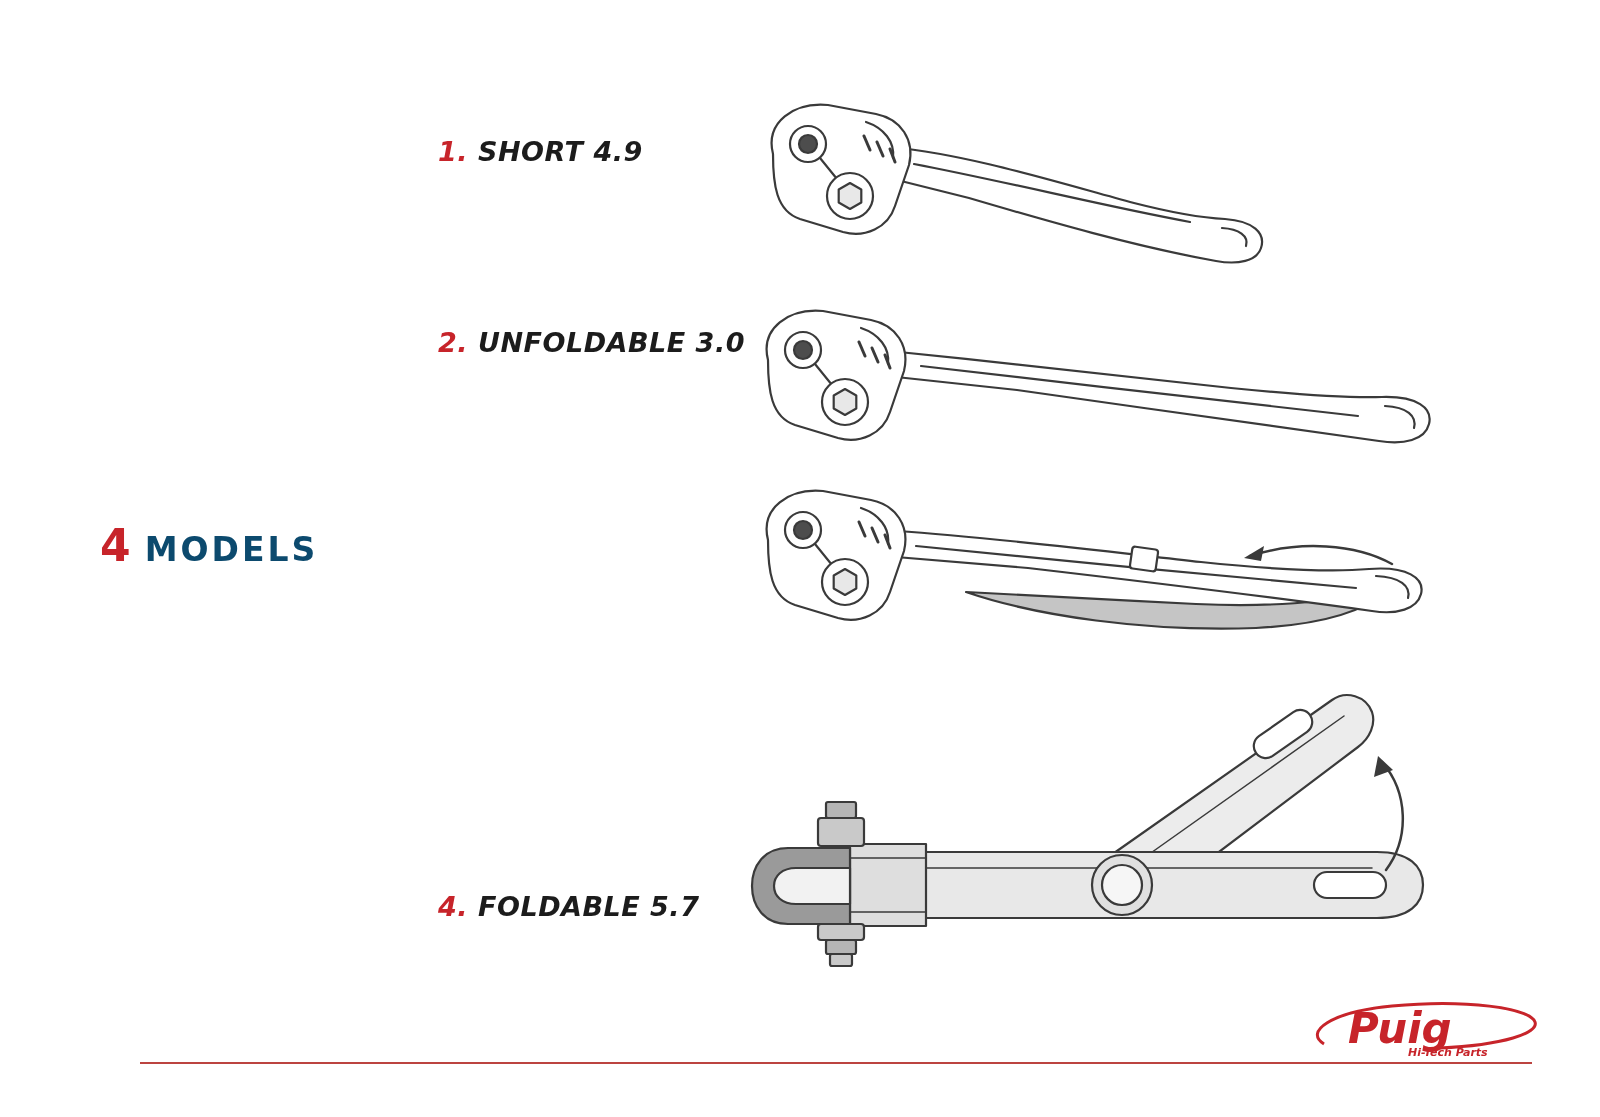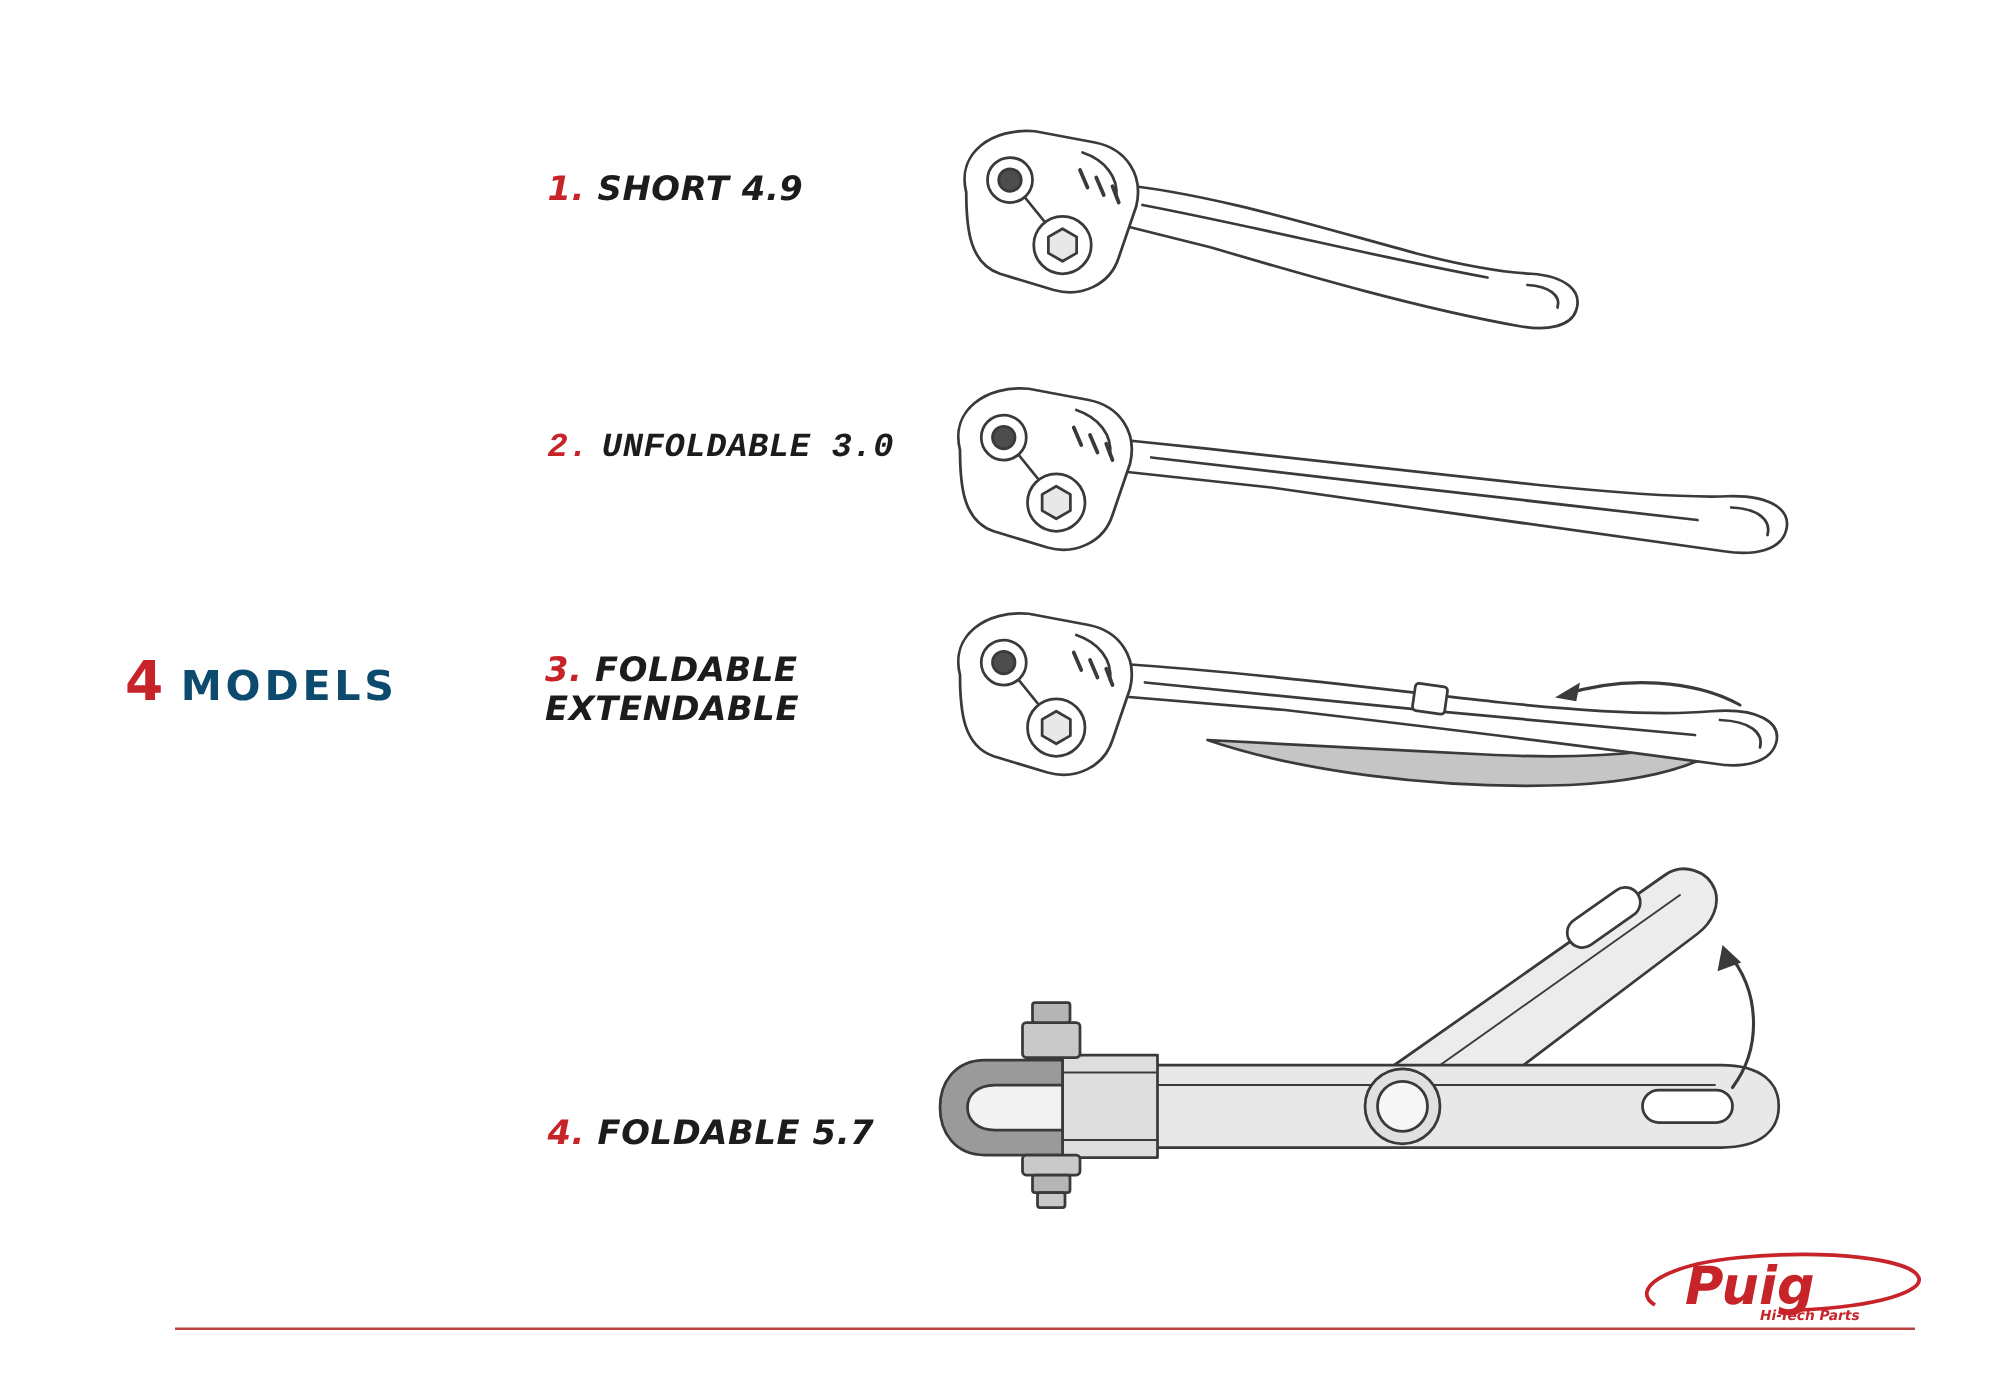--- a/index.html
+++ b/index.html
@@ -10,21 +10,21 @@
   }
   .art { position:absolute; }
   .art svg { display:block; width:100%; height:100%; }
 
   .model-label {
     position:absolute; font-style:italic; font-weight:bold;
     font-size:27px; color:#1c1c1c; letter-spacing:0.5px; white-space:nowrap;
   }
   .model-label .num { color:#c7242a; padding-right:10px; }
   .label-1 { left:438px; top:136px; }
-  .label-2 { left:438px; top:344px;font-family:Liberation Mono, monospace; }
+  .label-2 { left:438px; top:327px; }
   .label-3 { left:436px; top:521px; width:284px; white-space:normal; }
   .label-3 .line2 { text-align:center; margin-top:8px; }
   .label-4 { left:438px; top:891px; }
 
   .models-heading {
     position:absolute; left:100px; top:520px;
     display:flex; align-items:baseline; gap:14px; font-weight:bold;
   }
   .models-heading .count { font-size:44px; color:#c7242a; }
   .models-heading .word  { font-size:33px; color:#0c4a6e; letter-spacing:3px; }
@@ -95,21 +95,20 @@
         </g>
         <circle cx="87" cy="54" r="18"></circle>
         <circle cx="87" cy="54" r="9" fill="#4d4d4d"></circle>
         <circle cx="129" cy="106" r="23"></circle>
         <polygon points="129,93 140.3,99.5 140.3,112.5 129,119 117.7,112.5 117.7,99.5" fill="#e8e8e8"></polygon>
       </g>
     </svg>
   </div>
 
   <div class="model-label label-3">
-    <div class="line1"><span class="num">3.</span><span class="nm">FOLDABLE EXTENDABLE</span></div>
   </div>
   <div class="art art-3">
     <svg viewBox="0 0 732 205">
       <g fill="#ffffff" stroke="#3a3a3a" stroke-width="2.2" stroke-linejoin="round" stroke-linecap="round">
         <path d="M250,116 C320,140 430,156 540,152 C600,149 646,137 672,115 L676,104 C648,124 570,132 480,128 C400,124 310,119 250,116 Z" fill="#c5c5c5"></path>
         <path d="M180,55 C285,62 395,76 485,86 C562,94 620,96 653,93 C691,90 709,102 705,118 C701,133 681,139 656,135 C562,122 432,106 312,92 L168,80 Z"></path>
         <path d="M660,100 C684,101 695,110 692,122" fill="none"></path>
         <path d="M200,70 C335,84 505,100 640,112" fill="none"></path>
         <rect x="415" y="72" width="26" height="22" rx="3" transform="rotate(8 428 83)"></rect>
         <path d="M52,64 C44,32 73,12 107,15 L155,24 C180,29 194,50 188,75 L174,116 C167,138 144,148 122,142 L79,129 C55,121 52,94 52,64 Z"></path>

